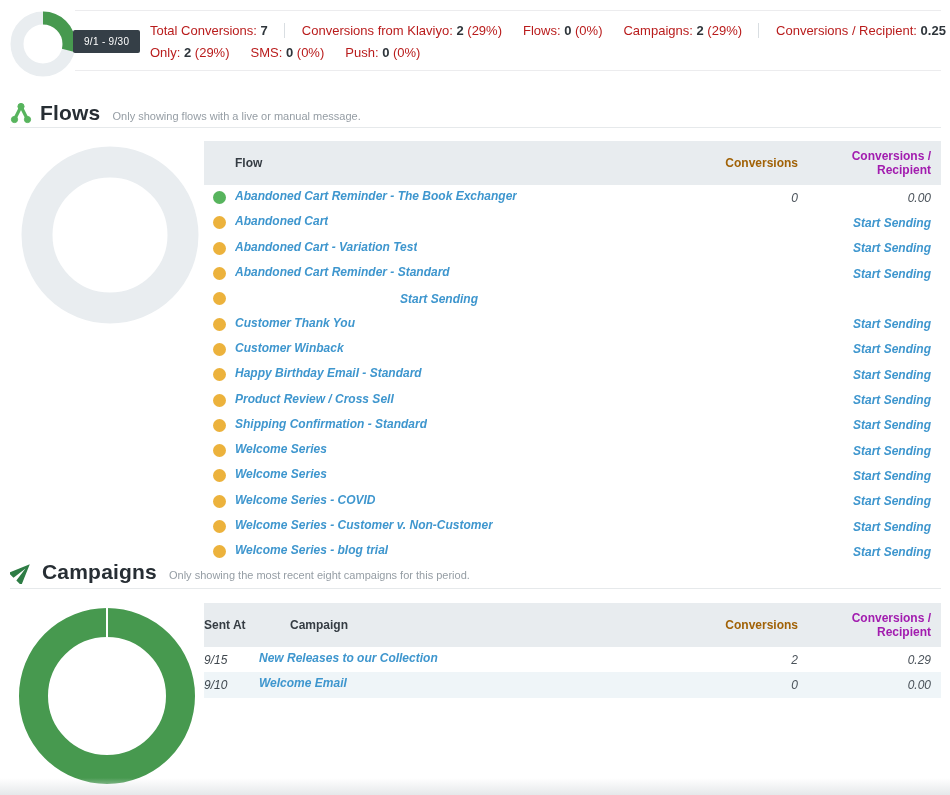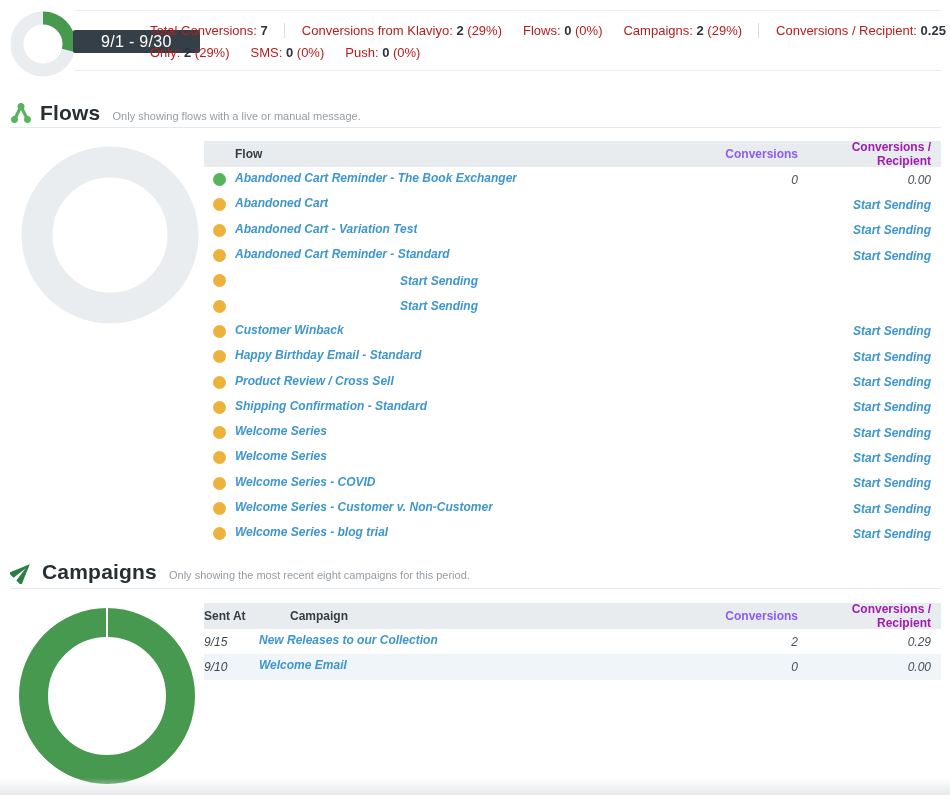--- a/index.html
+++ b/index.html
@@ -8,21 +8,21 @@
 
   .rule{position:absolute;height:1px;background:#ececee;}
   .rule-top{left:75px;top:10px;width:866px;}
   .rule-bottom{left:75px;top:70px;width:866px;}
 
   
   .mini-donut{position:absolute;left:10px;top:11px;}
   .mini-donut .base{fill:none;stroke:var(--ring-gray);stroke-width:13;}
   .mini-donut .arc{fill:none;stroke:var(--green);stroke-width:13;transform:rotate(-90deg);transform-origin:50% 50%;}
   .date-badge{position:absolute;left:73px;top:30px;background:var(--badge-bg);color:#fff;
-    font-size:16px;line-height:23px;padding:0 28px;border-radius:2px;letter-spacing:.3px;}
+    font-size:10px;line-height:23px;padding:0 11px;border-radius:2px;letter-spacing:.3px;}
   .stats{position:absolute;left:150px;top:20px;}
   .stats-row{display:flex;align-items:center;height:21px;font-size:13px;white-space:nowrap;}
   .stats-row + .stats-row{margin-top:1px;}
   .stat{margin-right:21px;}
   .stat .lbl,.stat .pct{color:#b91c1c;}
   .stat .val{color:#2e353b;font-weight:700;}
   .vdiv{width:1px;height:15px;background:#d9dee2;margin:0 17px 0 -5px;}
 
   
   .sec-head{position:absolute;left:10px;display:flex;align-items:center;height:26px;}
@@ -38,30 +38,30 @@
   .big-donut{position:absolute;}
   #flows-donut{left:18px;top:143px;}
   #flows-donut .base{fill:none;stroke:var(--ring-gray);stroke-width:31;}
   #campaigns-donut{left:18px;top:607px;}
   #campaigns-donut .base{fill:none;stroke:var(--green);stroke-width:29;}
 
   
   .dtable{position:absolute;left:204px;width:737px;font-size:12px;}
   #flows-table{top:141px;}
   #campaigns-table{top:603px;}
-  .thead{display:flex;align-items:center;height:26px;background:var(--thead-bg);
+  .thead{display:flex;align-items:center;height:44px;background:var(--thead-bg);
     color:#353c43;font-weight:700;padding-right:10px;box-sizing:border-box;}
   .trow{display:flex;align-items:center;height:25.3px;padding-right:10px;box-sizing:border-box;font-style:italic;}
   .trow.striped{background:var(--stripe);}
   .c-name{flex:1;min-width:0;}
   .thead .c-name{padding-left:31px;}
   .c-sent{width:55px;flex:none;color:#3f474e;}
   .thead .c-sent{color:#353c43;}
   .c-num{width:110px;text-align:right;color:#4a525a;flex:none;}
-  .thead .c-num{color:#8b5cf6;}
+  .thead .c-num{color:#a16207;}
   .c-cr{width:133px;text-align:right;color:#4a525a;flex:none;}
   .thead .c-cr{color:#a21caf;}
   .dot{width:13px;height:13px;border-radius:50%;margin:0 9px;flex:none;}
   .dot.live{background:var(--green-dot);}
   .dot.draft{background:var(--amber);}
   a.lnk{color:var(--link);font-weight:700;text-decoration:none;cursor:pointer;}
   .c-name a.lnk{display:inline-block;max-width:100%;overflow:hidden;white-space:nowrap;}
 
   .bottom-fade{position:absolute;left:0;bottom:0;width:100%;height:17px;
     background:linear-gradient(180deg,rgba(233,236,238,0),rgba(228,231,233,.95));}
@@ -153,20 +153,21 @@
     </div>
 
     <div class="trow">
       <span class="dot draft"></span>
       <span class="c-num"></span>
       <span class="c-cr"><a class="lnk">Start Sending</a></span>
     </div>
 
     <div class="trow">
       <span class="dot draft"></span>
+      <span class="c-name"><a class="lnk">Customer Thank You</a></span>
       <span class="c-num"></span>
       <span class="c-cr"><a class="lnk">Start Sending</a></span>
     </div>
 
     <div class="trow">
       <span class="dot draft"></span>
       <span class="c-name"><a class="lnk">Customer Winback</a></span>
       <span class="c-num"></span>
       <span class="c-cr"><a class="lnk">Start Sending</a></span>
     </div>

